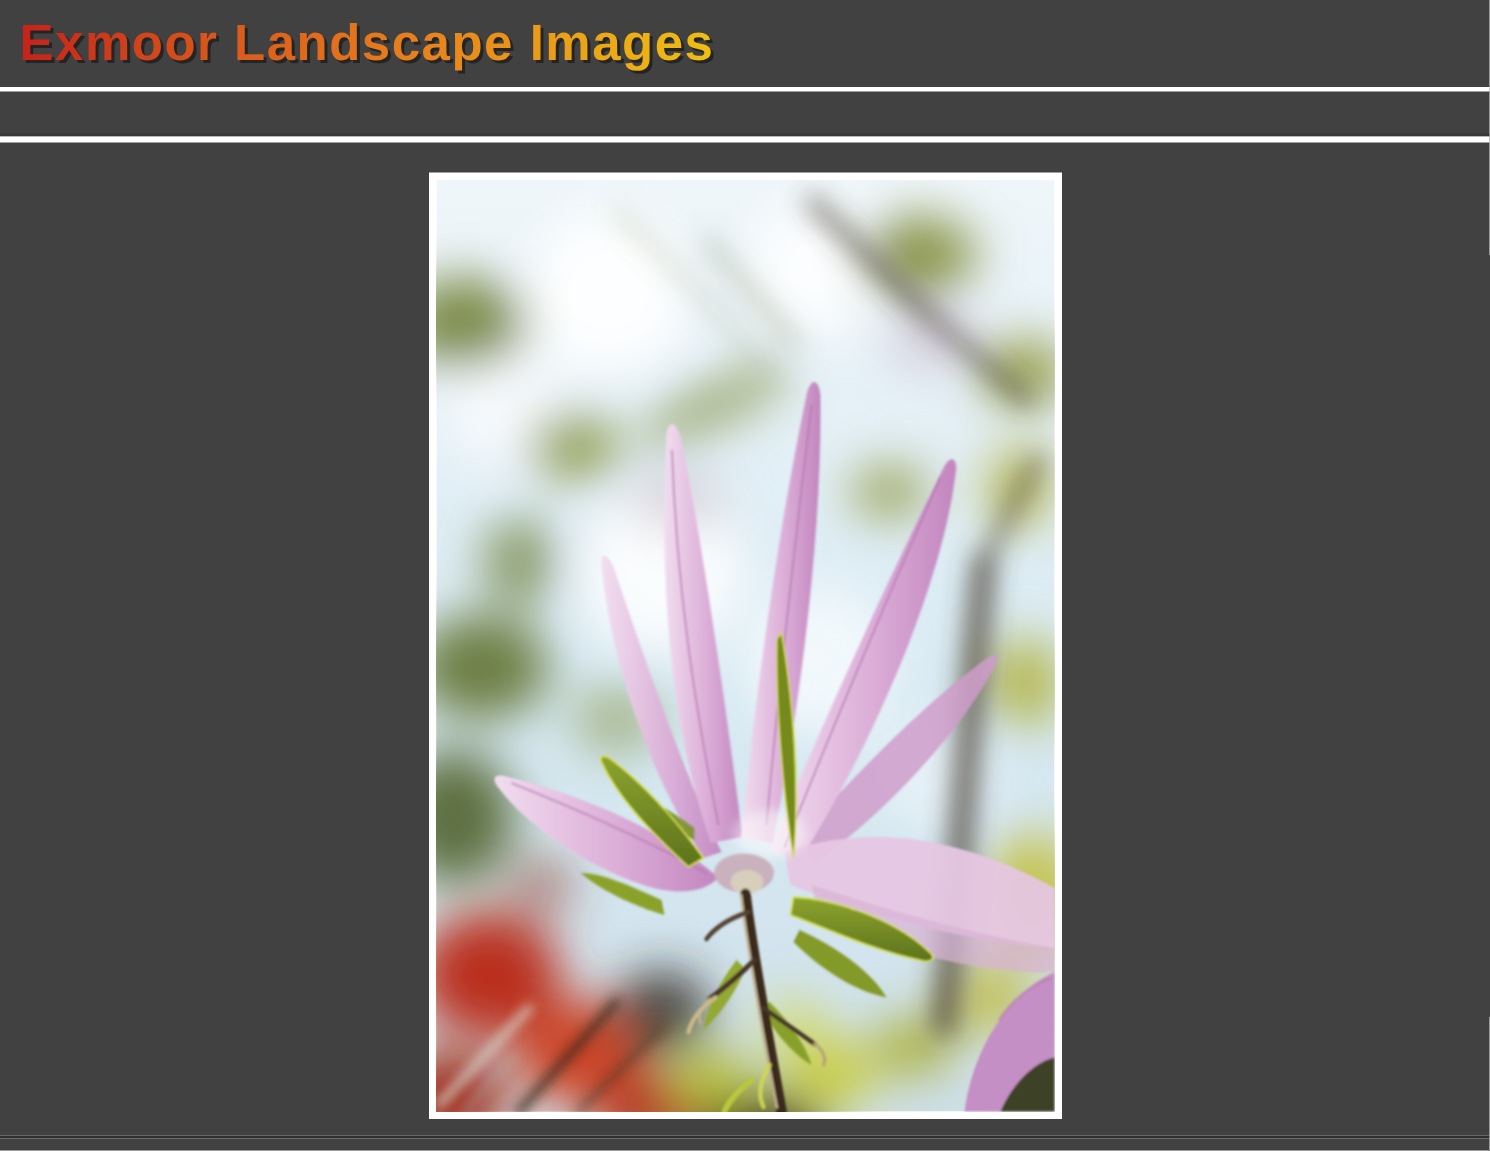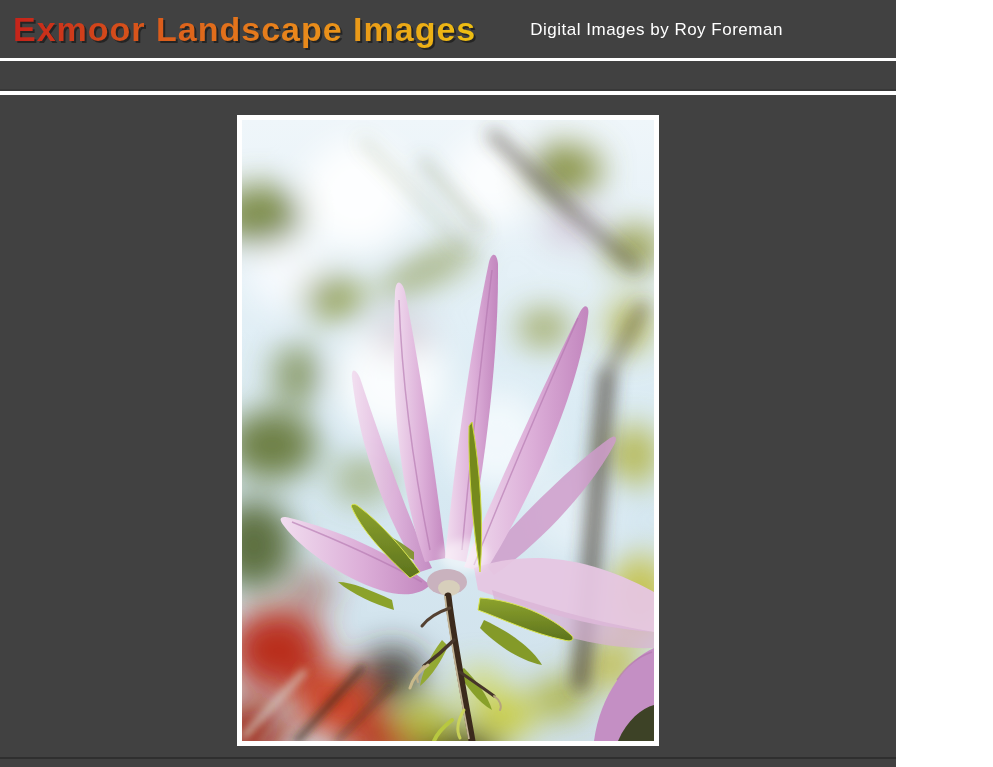--- a/index.html
+++ b/index.html
@@ -5,21 +5,21 @@
   html, body {
     margin: 0;
     padding: 0;
     width: 993px;
     height: 767px;
     overflow: hidden;
     background: #ffffff;
     font-family: "Liberation Sans", sans-serif;
   }
   .page {
-    width: 896px;
+    width: 993px;
     height: 767px;
     display: flex;
     flex-direction: column;
     background: #ffffff;
   }
   
   .site-header {
     height: 58px;
     background: #414141;
     display: flex;
@@ -75,21 +75,20 @@
   .footer-line { height: 2px; background: #2f2f2f; }
   .page-footer { height: 8px; background: #414141; }
 </style>
 </head>
 <body>
 
 <div class="page">
 
   <header class="site-header">
     <h1 class="site-title">Exmoor Landscape Images</h1>
-    <span class="site-subtitle">Digital Images by Roy Foreman</span>
   </header>
 
   <div class="hr-white-a"></div>
 
   <nav class="navbar"></nav>
 
   <div class="hr-white-b"></div>
 
   <main class="main">
     <figure class="photo-frame">

